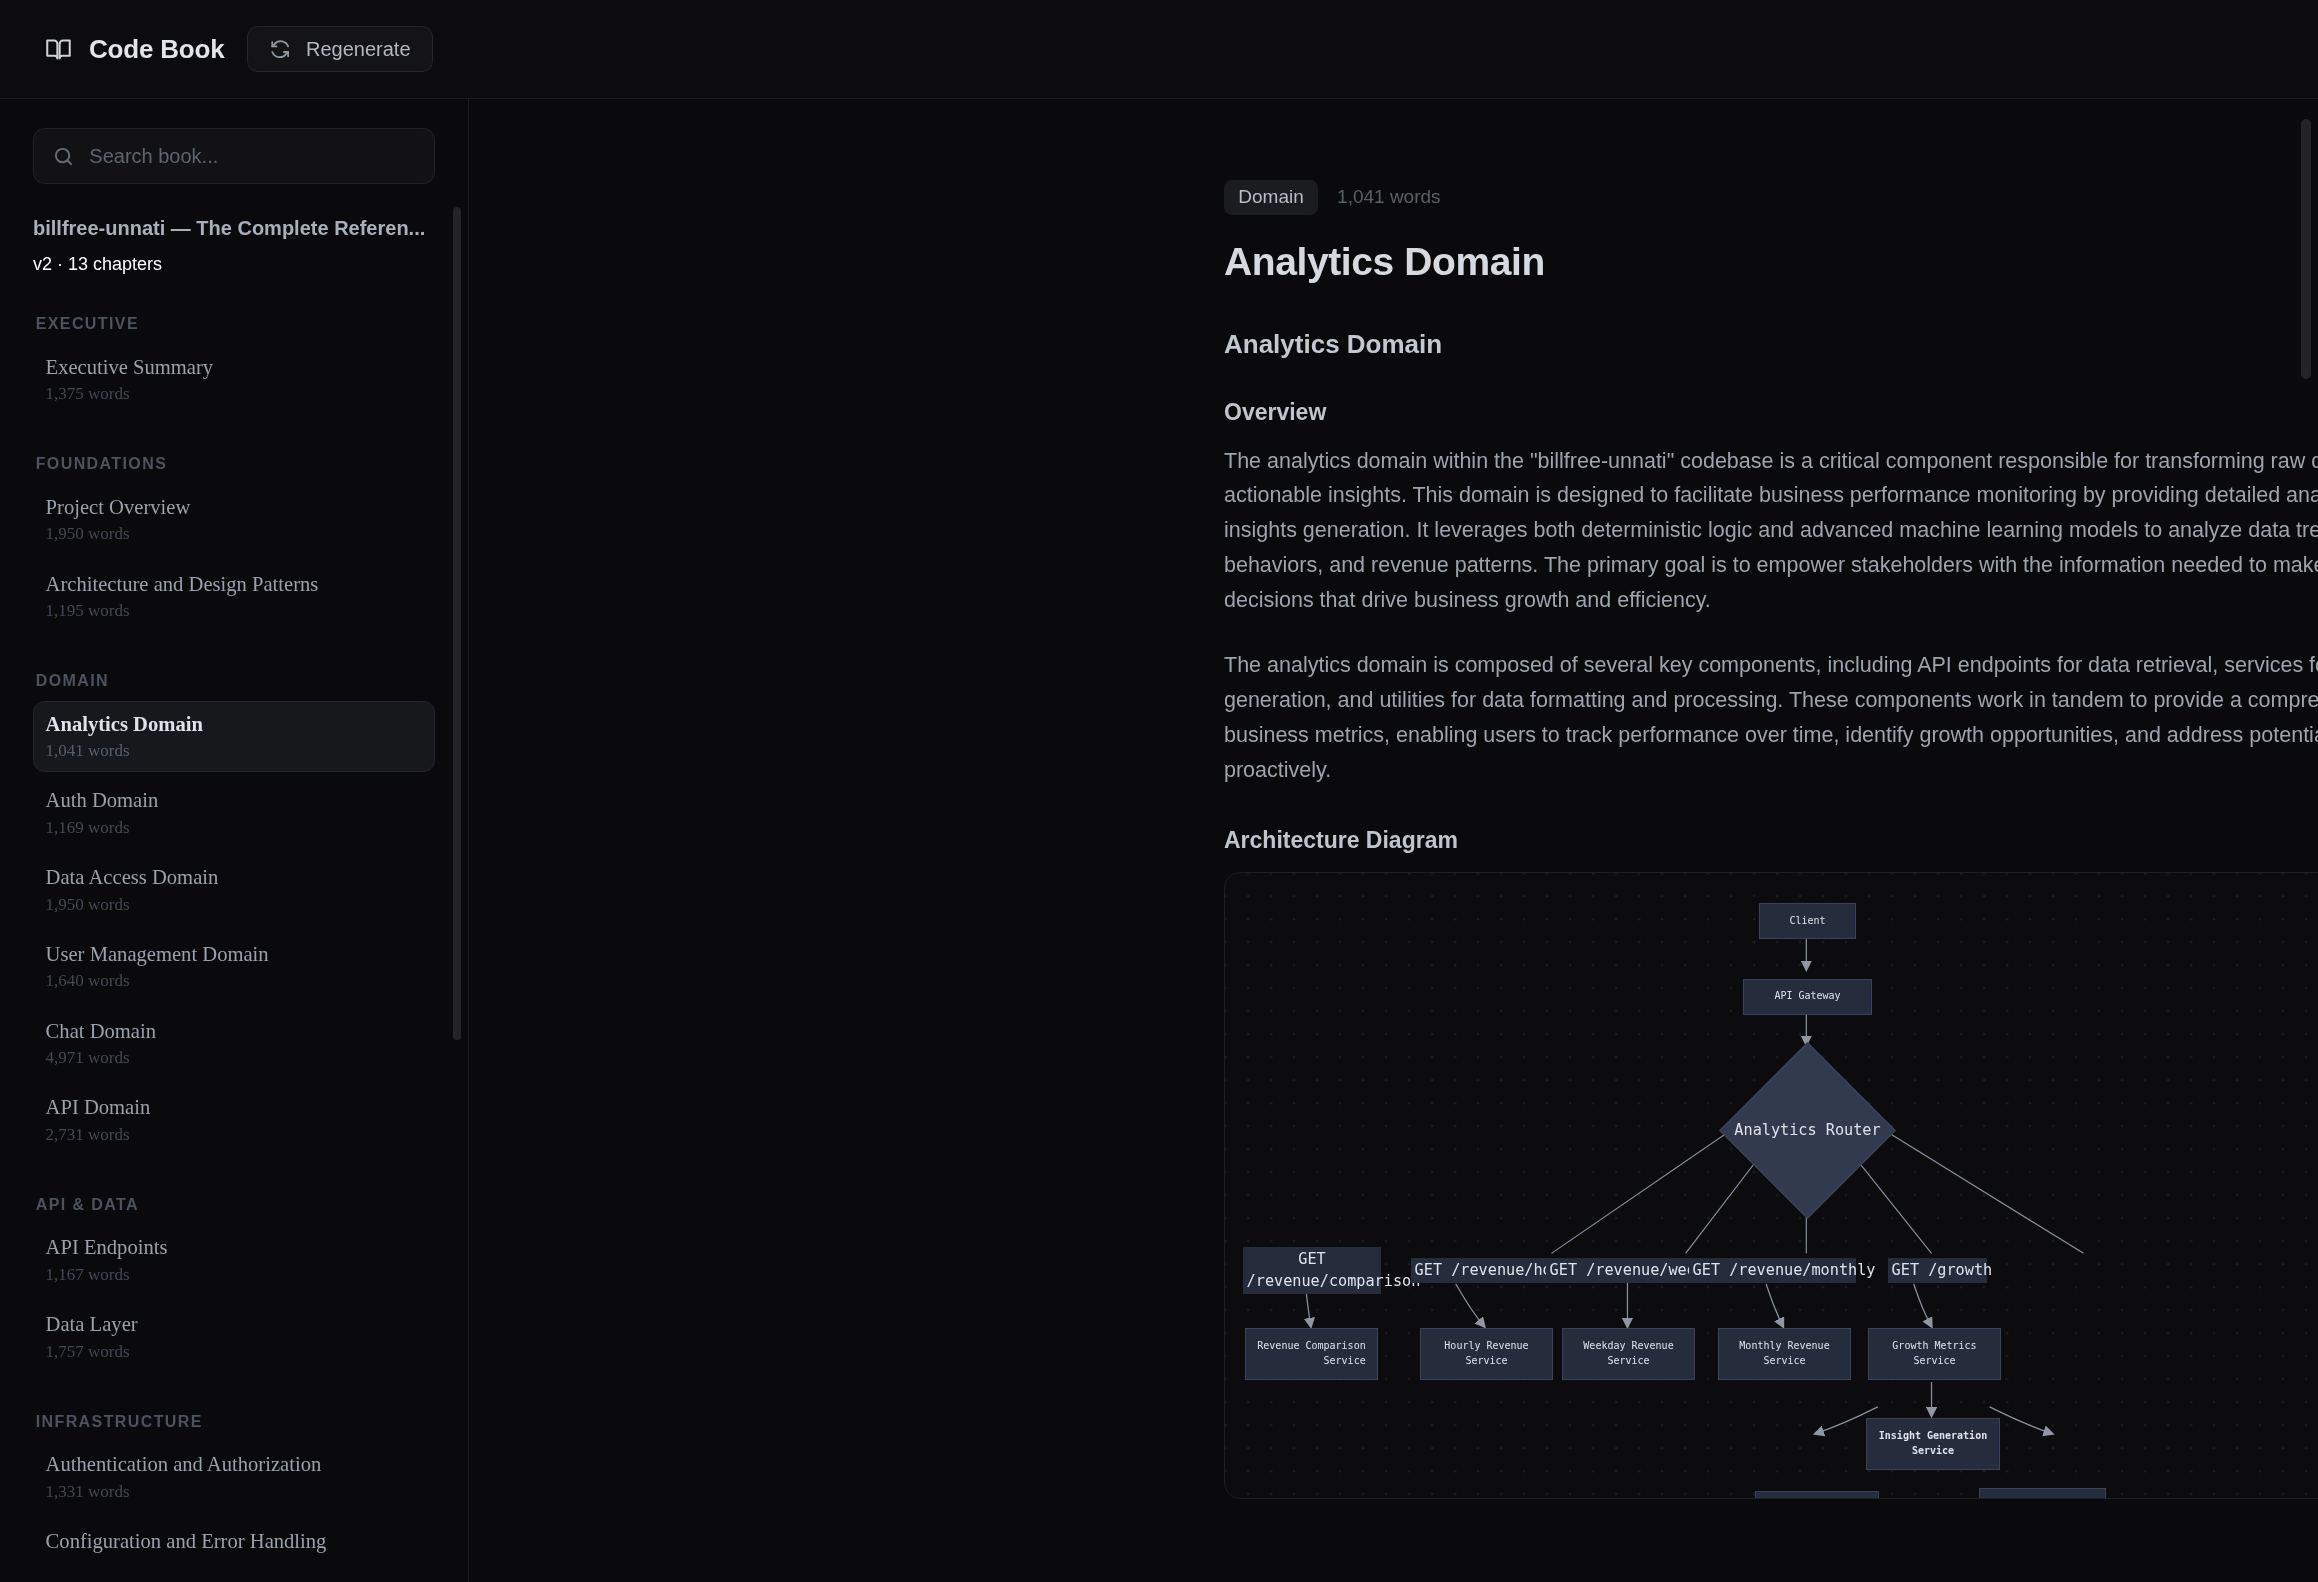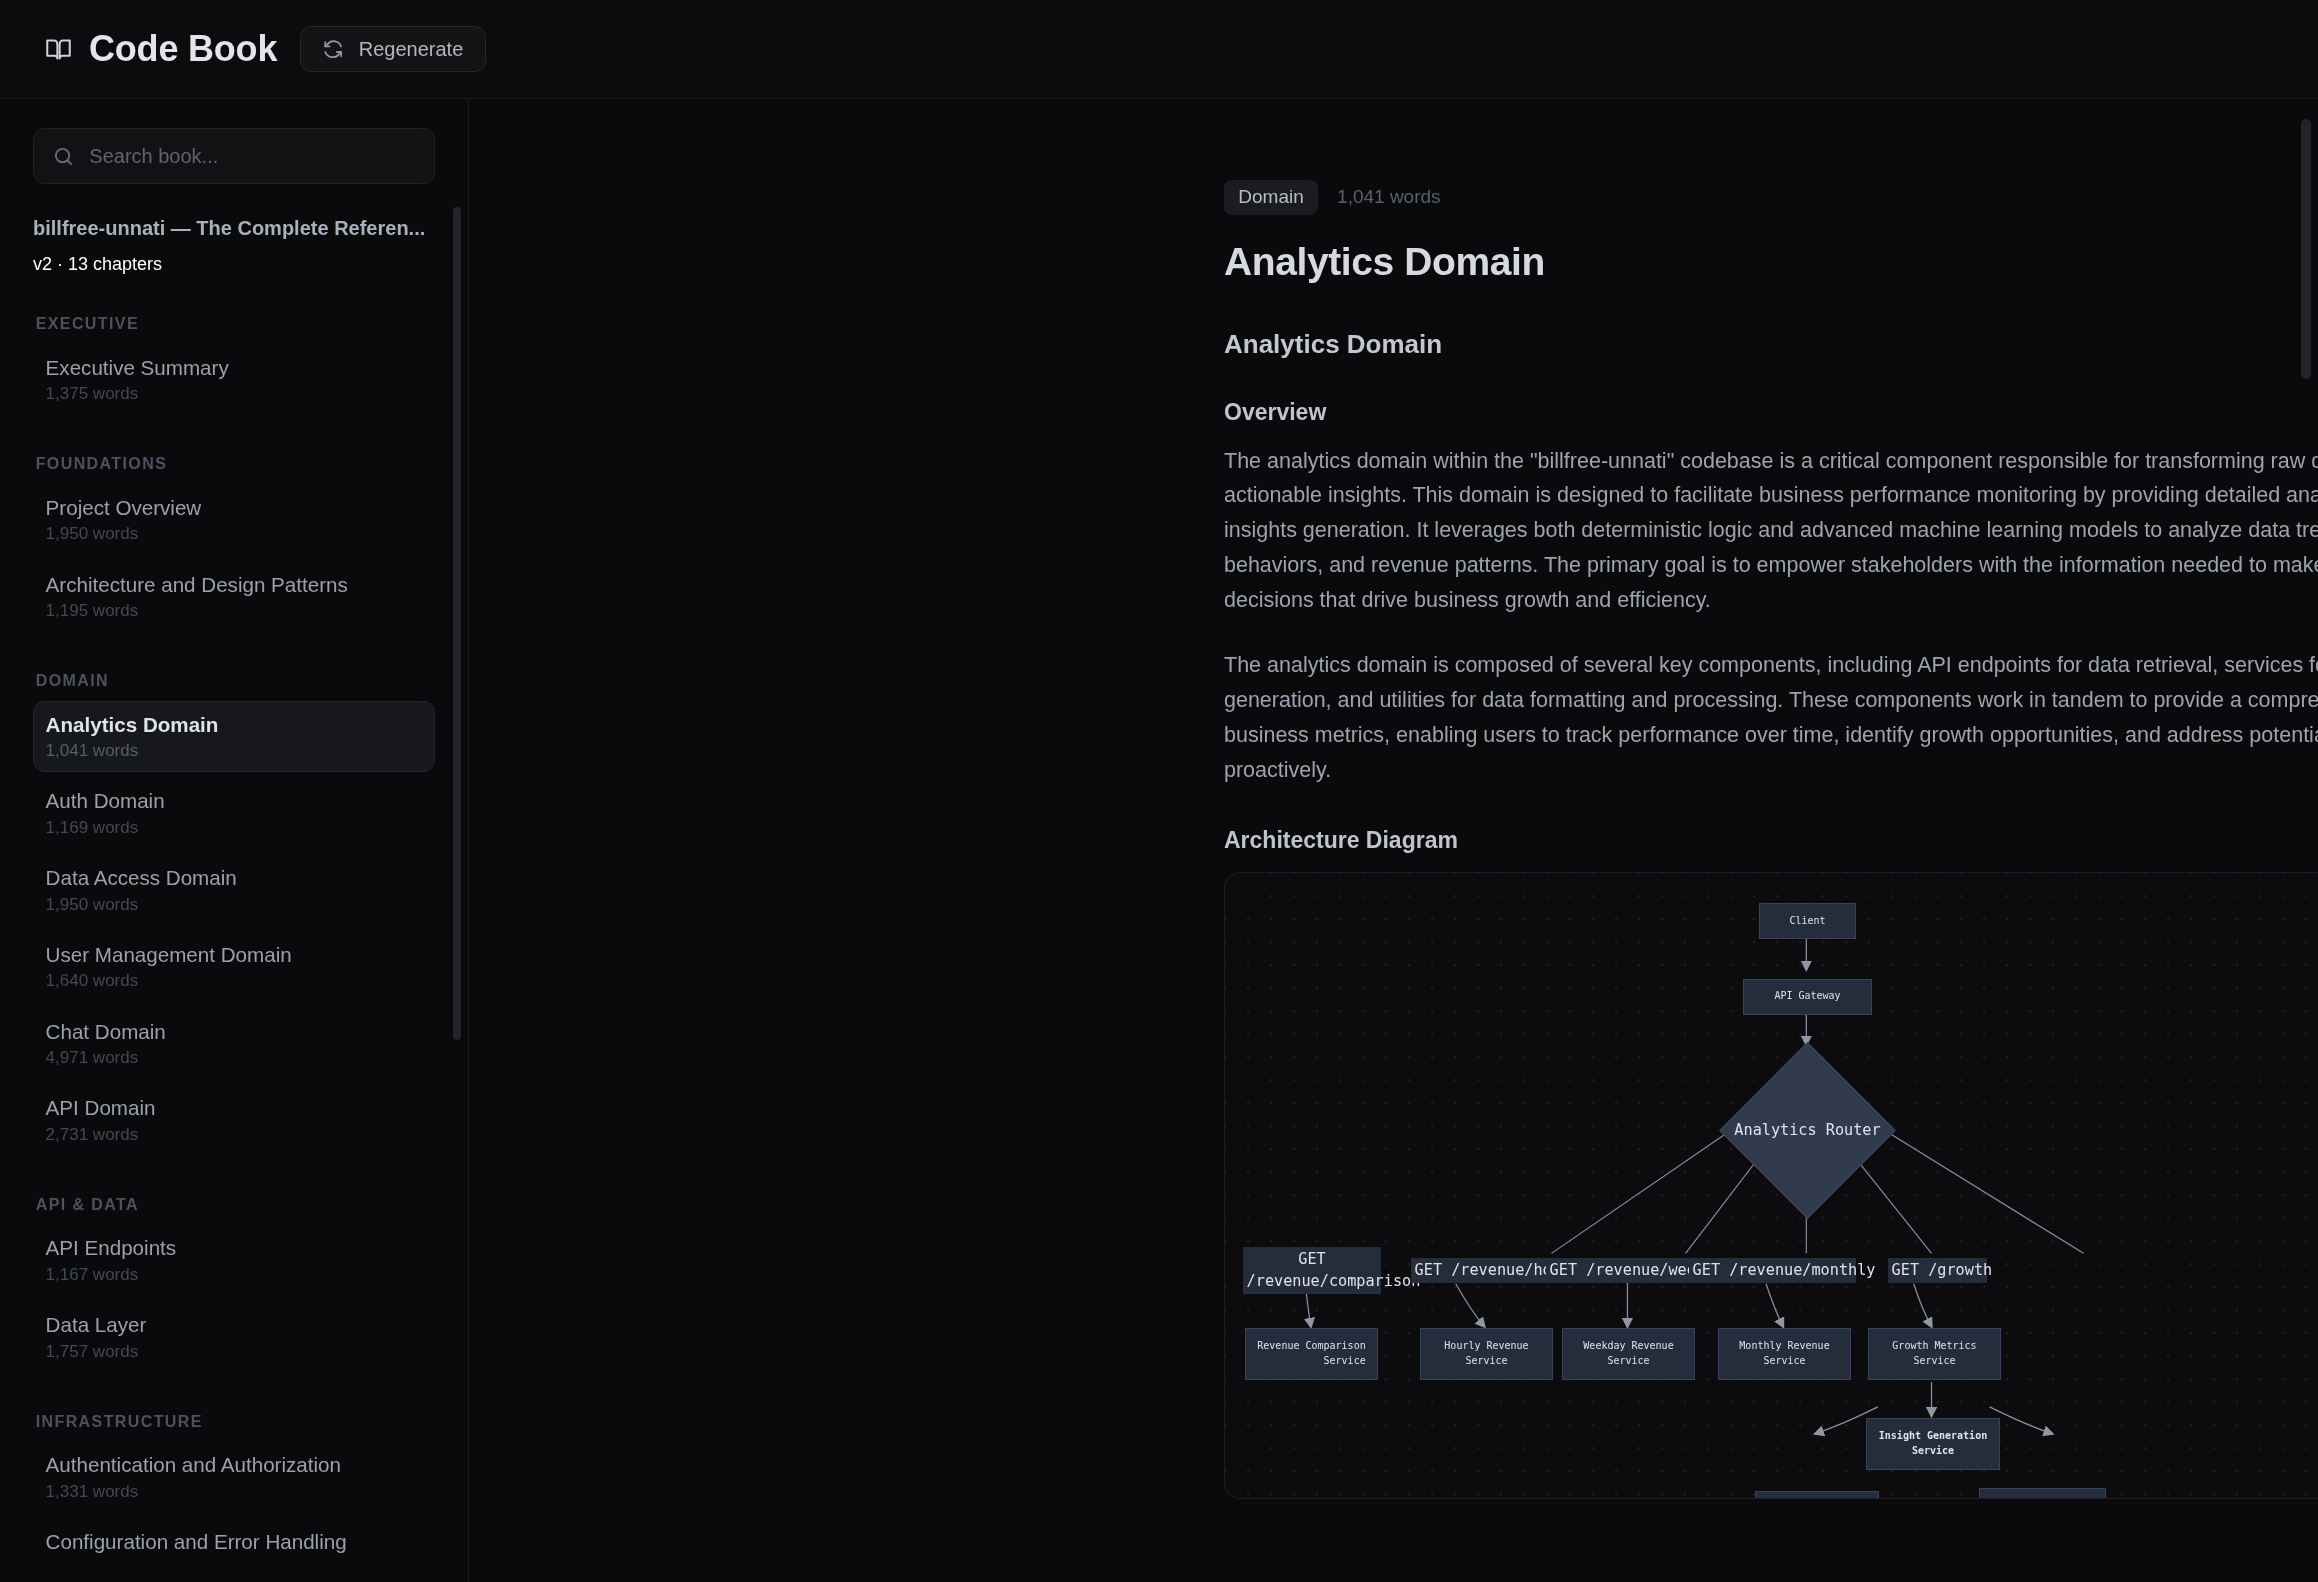--- a/index.html
+++ b/index.html
@@ -14,21 +14,21 @@
   
   .topbar {
     height: 99px; min-height: 99px;
     border-bottom: 0.9px solid #1c1c20;
     display: flex; align-items: center;
     padding-left: 45px; gap: 22.4px;
     background: #0c0c0e;
   }
   .brand { display: flex; align-items: center; gap: 17px; }
   .brand-icon { width: 27px; height: 27px; color: #cfd2d9; display: block; }
-  .brand-title { font-size: 36px; font-weight: 700; color: #e3e5ea; letter-spacing: -0.2px; }
+  .brand-title { font-size: 26px; font-weight: 700; color: #e3e5ea; letter-spacing: -0.2px; }
   .regen-btn {
     display: flex; align-items: center; gap: 14.3px;
     height: 46px; padding: 0 21.5px;
     border: 0.9px solid #27272c; border-radius: 10.8px;
     background: #141417; color: #b3b7c0; font-size: 20px;
     cursor: pointer;
   }
   .regen-icon { width: 22.4px; height: 22.4px; color: #9097a3; display: block; }
 
   
@@ -66,20 +66,21 @@
   .book-sub { font-size: 18px; color: #ffffff; margin-top: 14px; }
 
   .section-label {
     font-size: 16px; letter-spacing: 1.4px; font-weight: 700;
     color: #4c525e; margin: 40px 0 10.8px 2.7px; text-transform: uppercase;
   }
   .nav-item {
     padding: 10px 11.6px; border-radius: 11.6px; cursor: pointer;
     border: 0.9px solid transparent;
     margin-bottom: 5.4px;
+    font-family: Liberation Serif, serif;
   }
   .nav-item .n-title { font-size: 20.6px; color: #9ba1ac; line-height: 1.25; }
   .nav-item .n-sub   { font-size: 17px; color: #434853; margin-top: 3.6px; }
   .nav-item.active {
     background: #17181c; border-color: #26272d;
   }
   .nav-item.active .n-title { color: #dfe2e8; font-weight: 700; }
   .nav-item.active .n-sub { color: #575e6b; }
 
   .sb-scroll {

